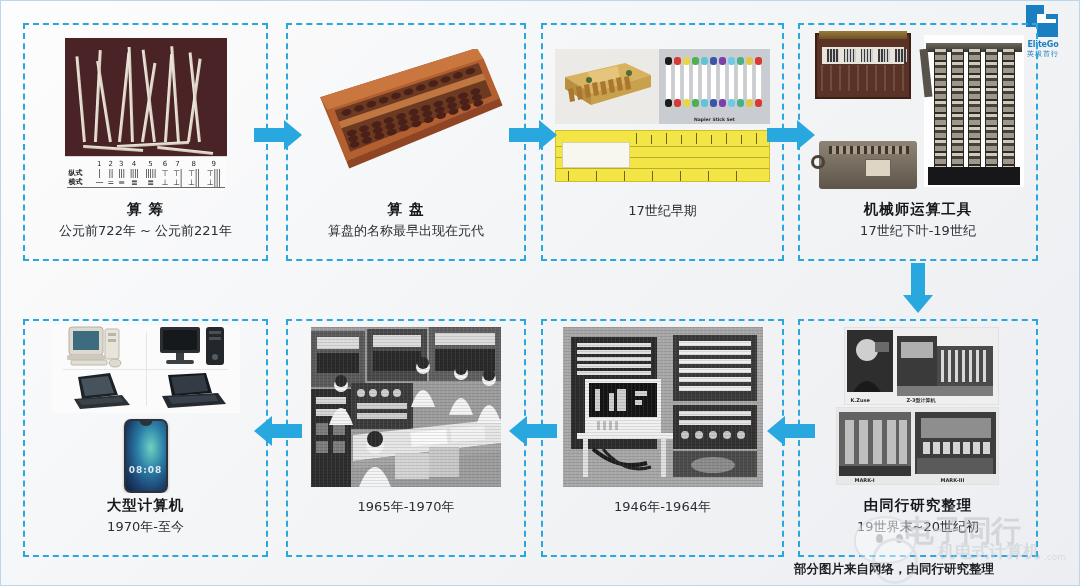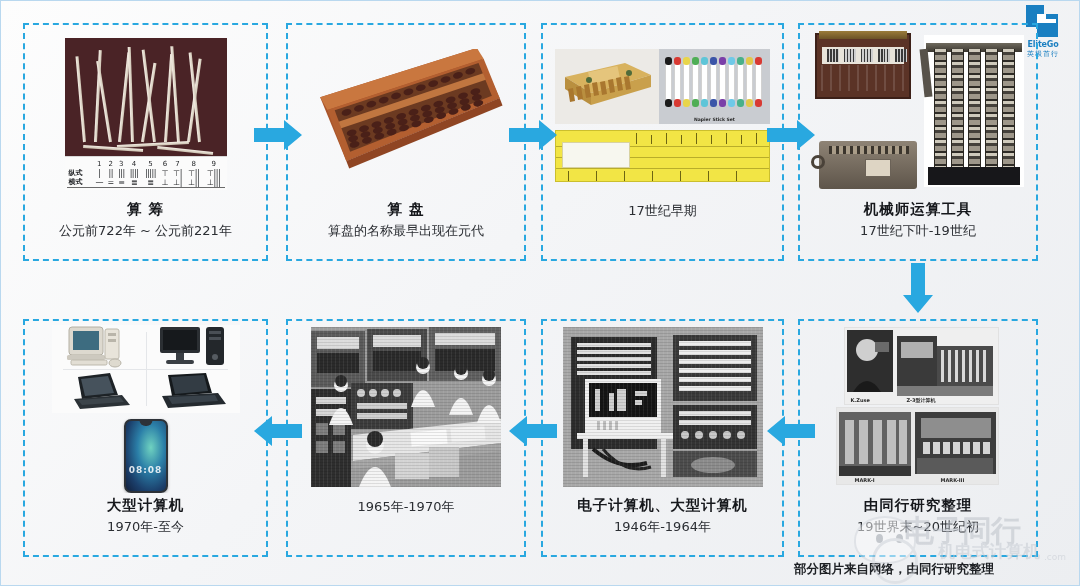--- a/index.html
+++ b/index.html
@@ -764,21 +764,20 @@
           <rect x="110" y="124" width="84" height="26" fill="#4c4c4c"></rect>
           <ellipse cx="150" cy="138" rx="22" ry="8" fill="#8c8c8c"></ellipse>
 
           <path d="M30 122 q26 22 54 14" stroke="#1c1c1c" stroke-width="4" fill="none"></path>
           <path d="M40 122 q22 26 48 18" stroke="#232323" stroke-width="3" fill="none"></path>
         </svg>
         <div class="noise"></div>
       </div>
     </div>
     <div class="caption">
-      <div class="title">电子计算机、大型计算机</div>
       <div class="subtitle">1946年-1964年</div>
     </div>
   </div>
 
   <div class="card" style="left:285px; top:318px; width:240px; height:238px;">
     <div class="media" style="height:172px;">
       <div class="ic-photo bw">
         <svg width="190" height="160" viewBox="0 0 190 160">
           <rect width="190" height="160" fill="#9d9d9d"></rect>
 

